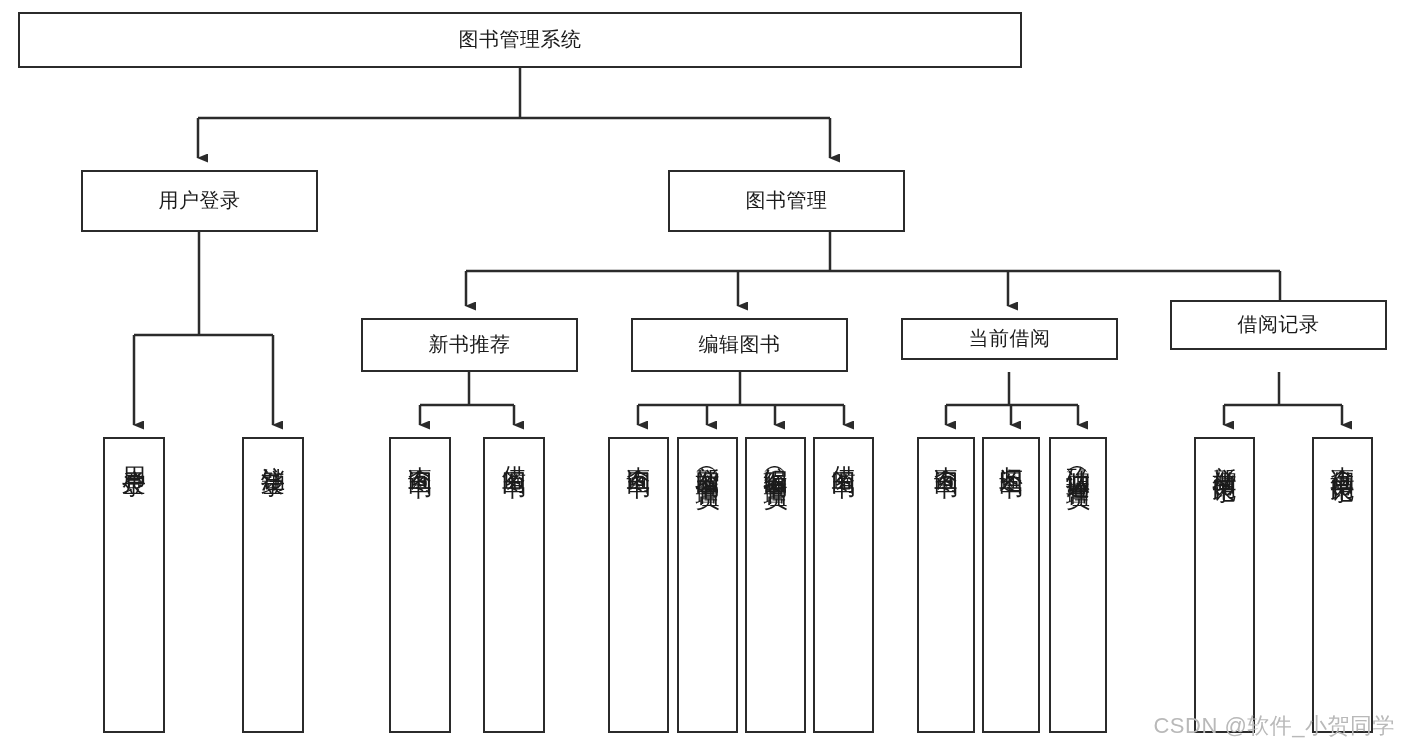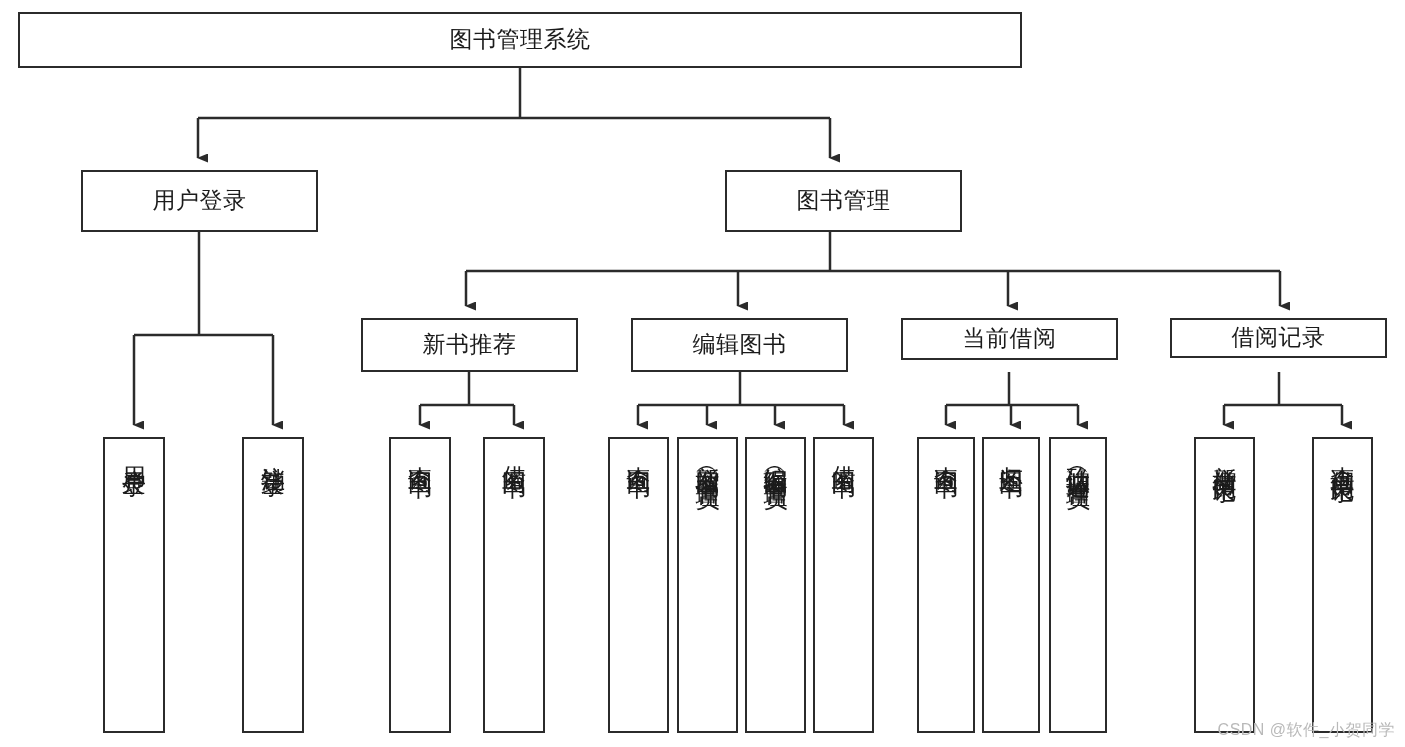--- a/index.html
+++ b/index.html
@@ -29,21 +29,21 @@
   }
   .node-label {
     display: block;
     text-align: center;
     line-height: 1.18;
     letter-spacing: 0.5px;
     color: #1b1b1b;
   }
   .node.horiz .node-label {
     writing-mode: horizontal-tb;
-    font-size: 23px;
+    font-size: 20px;
     text-align: right;
   }
   .node.vert {
     align-items: flex-start;
     padding-top: 8px;
   }
   .node.vert .node-label {
     writing-mode: vertical-rl;
     text-orientation: upright;
     font-size: 24px;
@@ -55,21 +55,21 @@
     left: 0;
     top: 0;
     width: 1405px;
     height: 747px;
     pointer-events: none;
   }
   .watermark {
     position: absolute;
     right: 10px;
     bottom: 6px;
-    font-size: 16px;
+    font-size: 22px;
     color: #b9b9b9;
     white-space: nowrap;
     letter-spacing: 0.5px;
   }
 </style>
 </head>
 <body>
 
 <div id="canvas">
 
@@ -123,34 +123,34 @@
     </g>
   </svg>
 
   <div class="node horiz" style="left:18px; top:12px; width:1004px; height:56px;">
     <span class="node-label">图书管理系统</span>
   </div>
 
   <div class="node horiz" style="left:81px; top:170px; width:237px; height:62px;">
     <span class="node-label">用户登录</span>
   </div>
-  <div class="node horiz" style="left:725px; top:170px; width:237px; height:62px;">
+  <div class="node horiz" style="left:668px; top:170px; width:237px; height:62px;">
     <span class="node-label">图书管理</span>
   </div>
 
   <div class="node horiz" style="left:361px; top:318px; width:217px; height:54px;">
     <span class="node-label">新书推荐</span>
   </div>
   <div class="node horiz" style="left:631px; top:318px; width:217px; height:54px;">
     <span class="node-label">编辑图书</span>
   </div>
   <div class="node horiz" style="left:901px; top:318px; width:217px; height:42px;">
     <span class="node-label">当前借阅</span>
   </div>
-  <div class="node horiz" style="left:1170px; top:318px; width:217px; height:40px;">
+  <div class="node horiz" style="left:1170px; top:300px; width:217px; height:50px;">
     <span class="node-label">借阅记录</span>
   </div>
 
   <div class="node vert" style="left:103px; top:437px; width:62px; height:296px;">
     <span class="node-label">用户登录</span>
   </div>
   <div class="node vert" style="left:242px; top:437px; width:62px; height:296px;">
     <span class="node-label">注销登录</span>
   </div>
 

